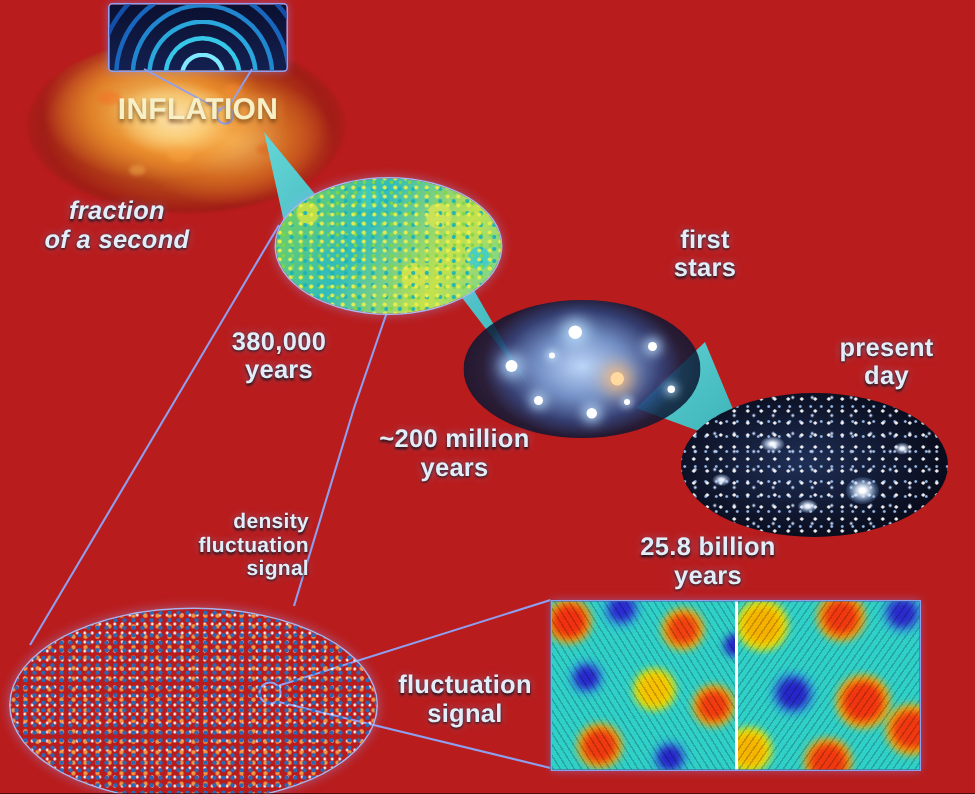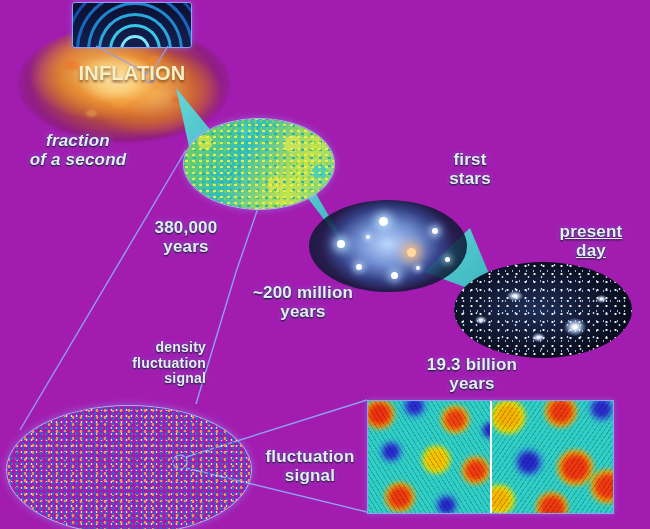--- a/index.html
+++ b/index.html
@@ -1,18 +1,18 @@
 <!DOCTYPE html>
 <html><head>
 <meta charset="utf-8">
 <style>
   html,body{margin:0;padding:0;background:#000;}
   body{font-family:"Liberation Sans","DejaVu Sans",sans-serif;}
   #stage{
-    position:relative;width:650px;height:529px;background:#a21caf;overflow:hidden;
+    position:relative;width:650px;height:529px;background:#b91c1c;overflow:hidden;
   }
   .lbl{
     position:absolute;color:#e3edf7;font-weight:bold;text-align:center;
     line-height:1.12;letter-spacing:.2px;white-space:pre;
     text-shadow:0 0 6px rgba(120,180,255,.45),0 1px 2px #000;
     pointer-events:none;
   }
   svg.layer{position:absolute;left:0;top:0;width:650px;height:529px;}
   .noclick{pointer-events:none;}
 
@@ -288,24 +288,24 @@
 
   <div class="lbl" style="left:128px;top:218px;width:116px;font-size:17px;">380,000
 years</div>
 
   <div class="lbl" style="left:420px;top:150px;width:100px;font-size:17px;">first
 stars</div>
 
   <div class="lbl" style="left:234px;top:283px;width:138px;font-size:17px;text-align:center;">~200 million
 years</div>
 
-  <div class="lbl" style="left:540px;top:222px;width:102px;font-size:17px;text-decoration:underline;">present
+  <div class="lbl" style="left:540px;top:222px;width:102px;font-size:17px;">present
 day</div>
 
-  <div class="lbl" style="left:396px;top:355px;width:152px;font-size:17px;">19.3 billion
+  <div class="lbl" style="left:396px;top:355px;width:152px;font-size:17px;">25.8 billion
 years</div>
 
   <div class="lbl" style="left:78px;top:340px;width:128px;font-size:14px;text-align:right;">density
 fluctuation
 signal</div>
 
   <div class="lbl" style="left:248px;top:447px;width:124px;font-size:17px;">fluctuation
 signal</div>
 
 </div>

